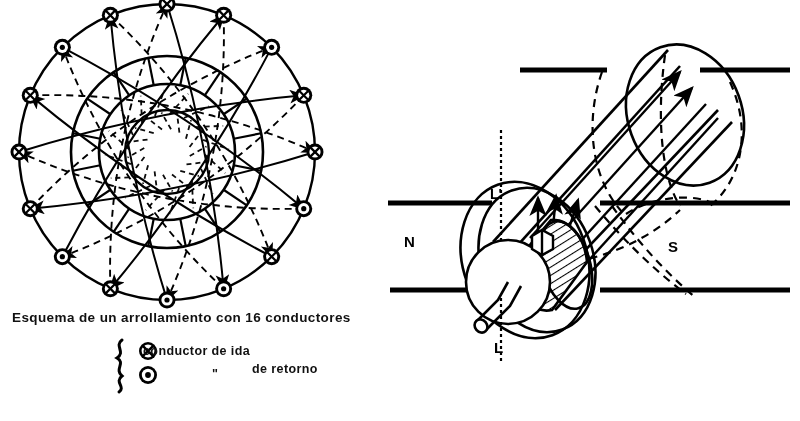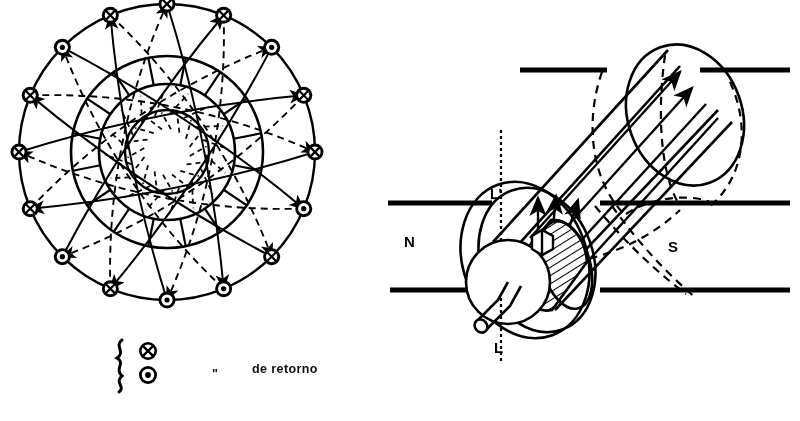--- a/index.html
+++ b/index.html
@@ -205,35 +205,37 @@
         </g>
         <g>
           <circle cx="110.36285200996676" cy="15.265829188329548" r="8.5" fill="#000"></circle>
           <circle cx="110.36285200996676" cy="15.265829188329548" r="5.6" fill="#fff"></circle>
           <line x1="106.46285200996675" y1="11.365829188329547" x2="114.26285200996676" y2="19.165829188329546" stroke="#000" stroke-width="2.2" stroke-linecap="round"></line>
           <line x1="114.26285200996676" y1="11.365829188329547" x2="106.46285200996675" y2="19.165829188329546" stroke="#000" stroke-width="2.2" stroke-linecap="round"></line>
         </g>
       </g>
   </svg>
 
+  <div class="cap" id="caption">Esquema de un arrollamiento con 16 conductores</div>
 
   <svg width="340" height="60" viewBox="0 0 340 60" style="position:absolute;left:100px;top:336px;">
     <path d="M22,4 C14,10 26,16 17,22 C26,27 14,33 22,40 C14,46 26,51 19,56" fill="none" stroke="#000" stroke-width="3" stroke-linecap="round"></path>
     <g>
       <circle cx="48" cy="15" r="9" fill="#000"></circle>
       <circle cx="48" cy="15" r="6.4" fill="#fff"></circle>
       <path d="M43.8,10.8 L52.2,19.2 M52.2,10.8 L43.8,19.2" stroke="#000" stroke-width="2.4" stroke-linecap="round"></path>
     </g>
     <g>
       <circle cx="48" cy="39" r="9" fill="#000"></circle>
       <circle cx="48" cy="39" r="6.2" fill="#fff"></circle>
       <circle cx="48" cy="39" r="2.9" fill="#000"></circle>
     </g>
   </svg>
 
+  <div class="cap" id="lg1">conductor de ida</div>
   <div class="cap" id="lg2b">"</div>
   <div class="cap" id="lg2a" style="left:252px;">de retorno</div>
 
   <svg id="right-svg" width="420" height="400" viewBox="0 0 420 400" style="position:absolute;left:380px;top:10px;">
     <defs>
       <marker id="ah2" markerWidth="10" markerHeight="10" refX="7.5" refY="3.6" orient="auto" markerUnits="strokeWidth">
         <path d="M0,0 L8.6,3.6 L0,7.2 L2.2,3.6 z" fill="#000"></path>
       </marker>
       <pattern id="hatch" width="7" height="7" patternUnits="userSpaceOnUse" patternTransform="rotate(58)">
         <line x1="0" y1="0" x2="0" y2="7" stroke="#000" stroke-width="2.1"></line>

